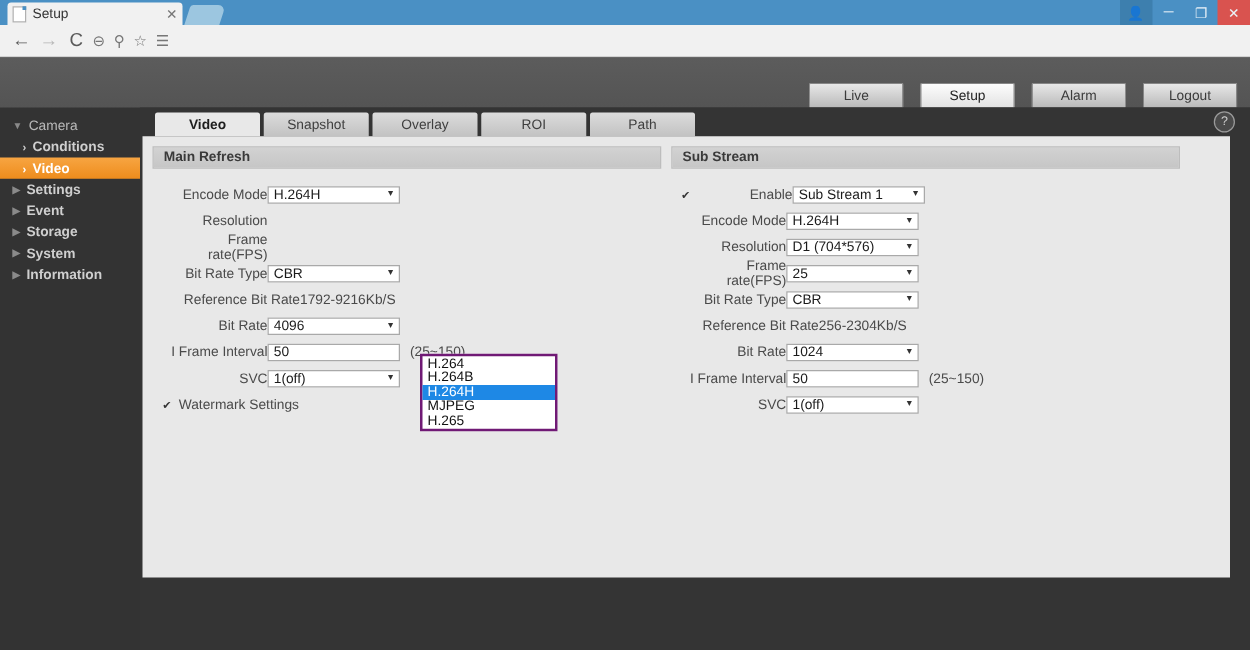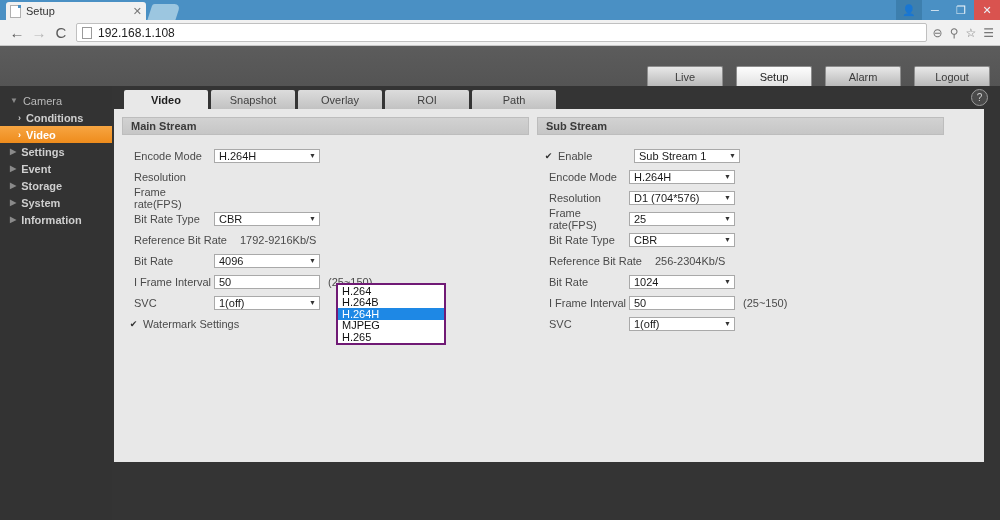--- a/index.html
+++ b/index.html
@@ -62,21 +62,21 @@
 
   .panel{margin-left:2px;width:870px;height:353px;background:#e8e8e8;position:relative;box-sizing:border-box;}
   .watermark{position:absolute;left:0;top:118px;width:100%;text-align:center;font-size:44px;
              color:rgba(255,255,255,.72);font-family:"Liberation Serif",serif;letter-spacing:1px;
              pointer-events:none;text-shadow:0 1px 0 rgba(140,140,140,.45);}
   .cols{display:flex;position:relative;z-index:2;padding-top:8px;}
   .col{width:415px;padding-left:8px;box-sizing:border-box;}
   .sechead{height:16px;background:linear-gradient(#d2d2d2,#c6c6c6);border:1px solid #bdbdbd;
            display:flex;align-items:center;padding-left:8px;font-size:11px;font-weight:bold;color:#3a3a3a;}
   .rows{padding-top:10px;}
-  .row{height:21px;display:flex;align-items:center;}
+  .row{height:21px;display:flex;align-items:center;text-align:right;}
   .lbl{width:92px;font-size:11px;color:#4a4a4a;padding-left:12px;box-sizing:border-box;}
   .chk{width:11px;height:11px;margin:0 4px 0 6px;display:inline-flex;align-items:center;
        justify-content:center;font-size:9px;color:#333;}
   .fld{width:106px;height:14px;background:#fff;border:1px solid #a9a9a9;display:flex;align-items:center;
        padding:0 4px;box-sizing:border-box;font-size:11px;color:#1a1a1a;position:relative;}
   .fld.sel:after{content:"▼";position:absolute;right:3px;font-size:7px;color:#333;}
   .hint{font-size:11px;color:#4a4a4a;margin-left:8px;}
   .statictxt{font-size:11px;color:#4a4a4a;}
   .lbl2{font-size:11px;color:#4a4a4a;padding-left:12px;}
 
@@ -105,24 +105,20 @@
     <div>─</div>
     <div>❐</div>
     <div class="wc-close">✕</div>
   </div>
 </div>
 
 <div class="urlbar">
   <span class="navbtn">←</span>
   <span class="navbtn dim">→</span>
   <span class="navbtn">C</span>
-  <div class="urlinput">
-    <span class="pageicon"></span>
-    <span class="urltext">192.168.1.108</span>
-  </div>
   <div class="urlicons">
     <span>⊖</span>
     <span>⚲</span>
     <span>☆</span>
     <span>☰</span>
   </div>
 </div>
 
 <div class="app">
 
@@ -179,21 +175,21 @@
         <div class="ftab">ROI</div>
         <div class="ftab">Path</div>
         <div class="helpicon">?</div>
       </div>
 
       <div class="panel">
 
         <div class="cols">
 
           <div class="col">
-            <div class="sechead">Main Stream</div>
+            <div class="sechead">Main Refresh</div>
             <div class="rows">
               <div class="row">
                 <span class="lbl">Encode Mode</span>
                 <span class="fld sel">H.264H</span>
               </div>
               <div class="row">
                 <span class="lbl">Resolution</span>
               </div>
               <div class="row">
                 <span class="lbl">Frame rate(FPS)</span>

